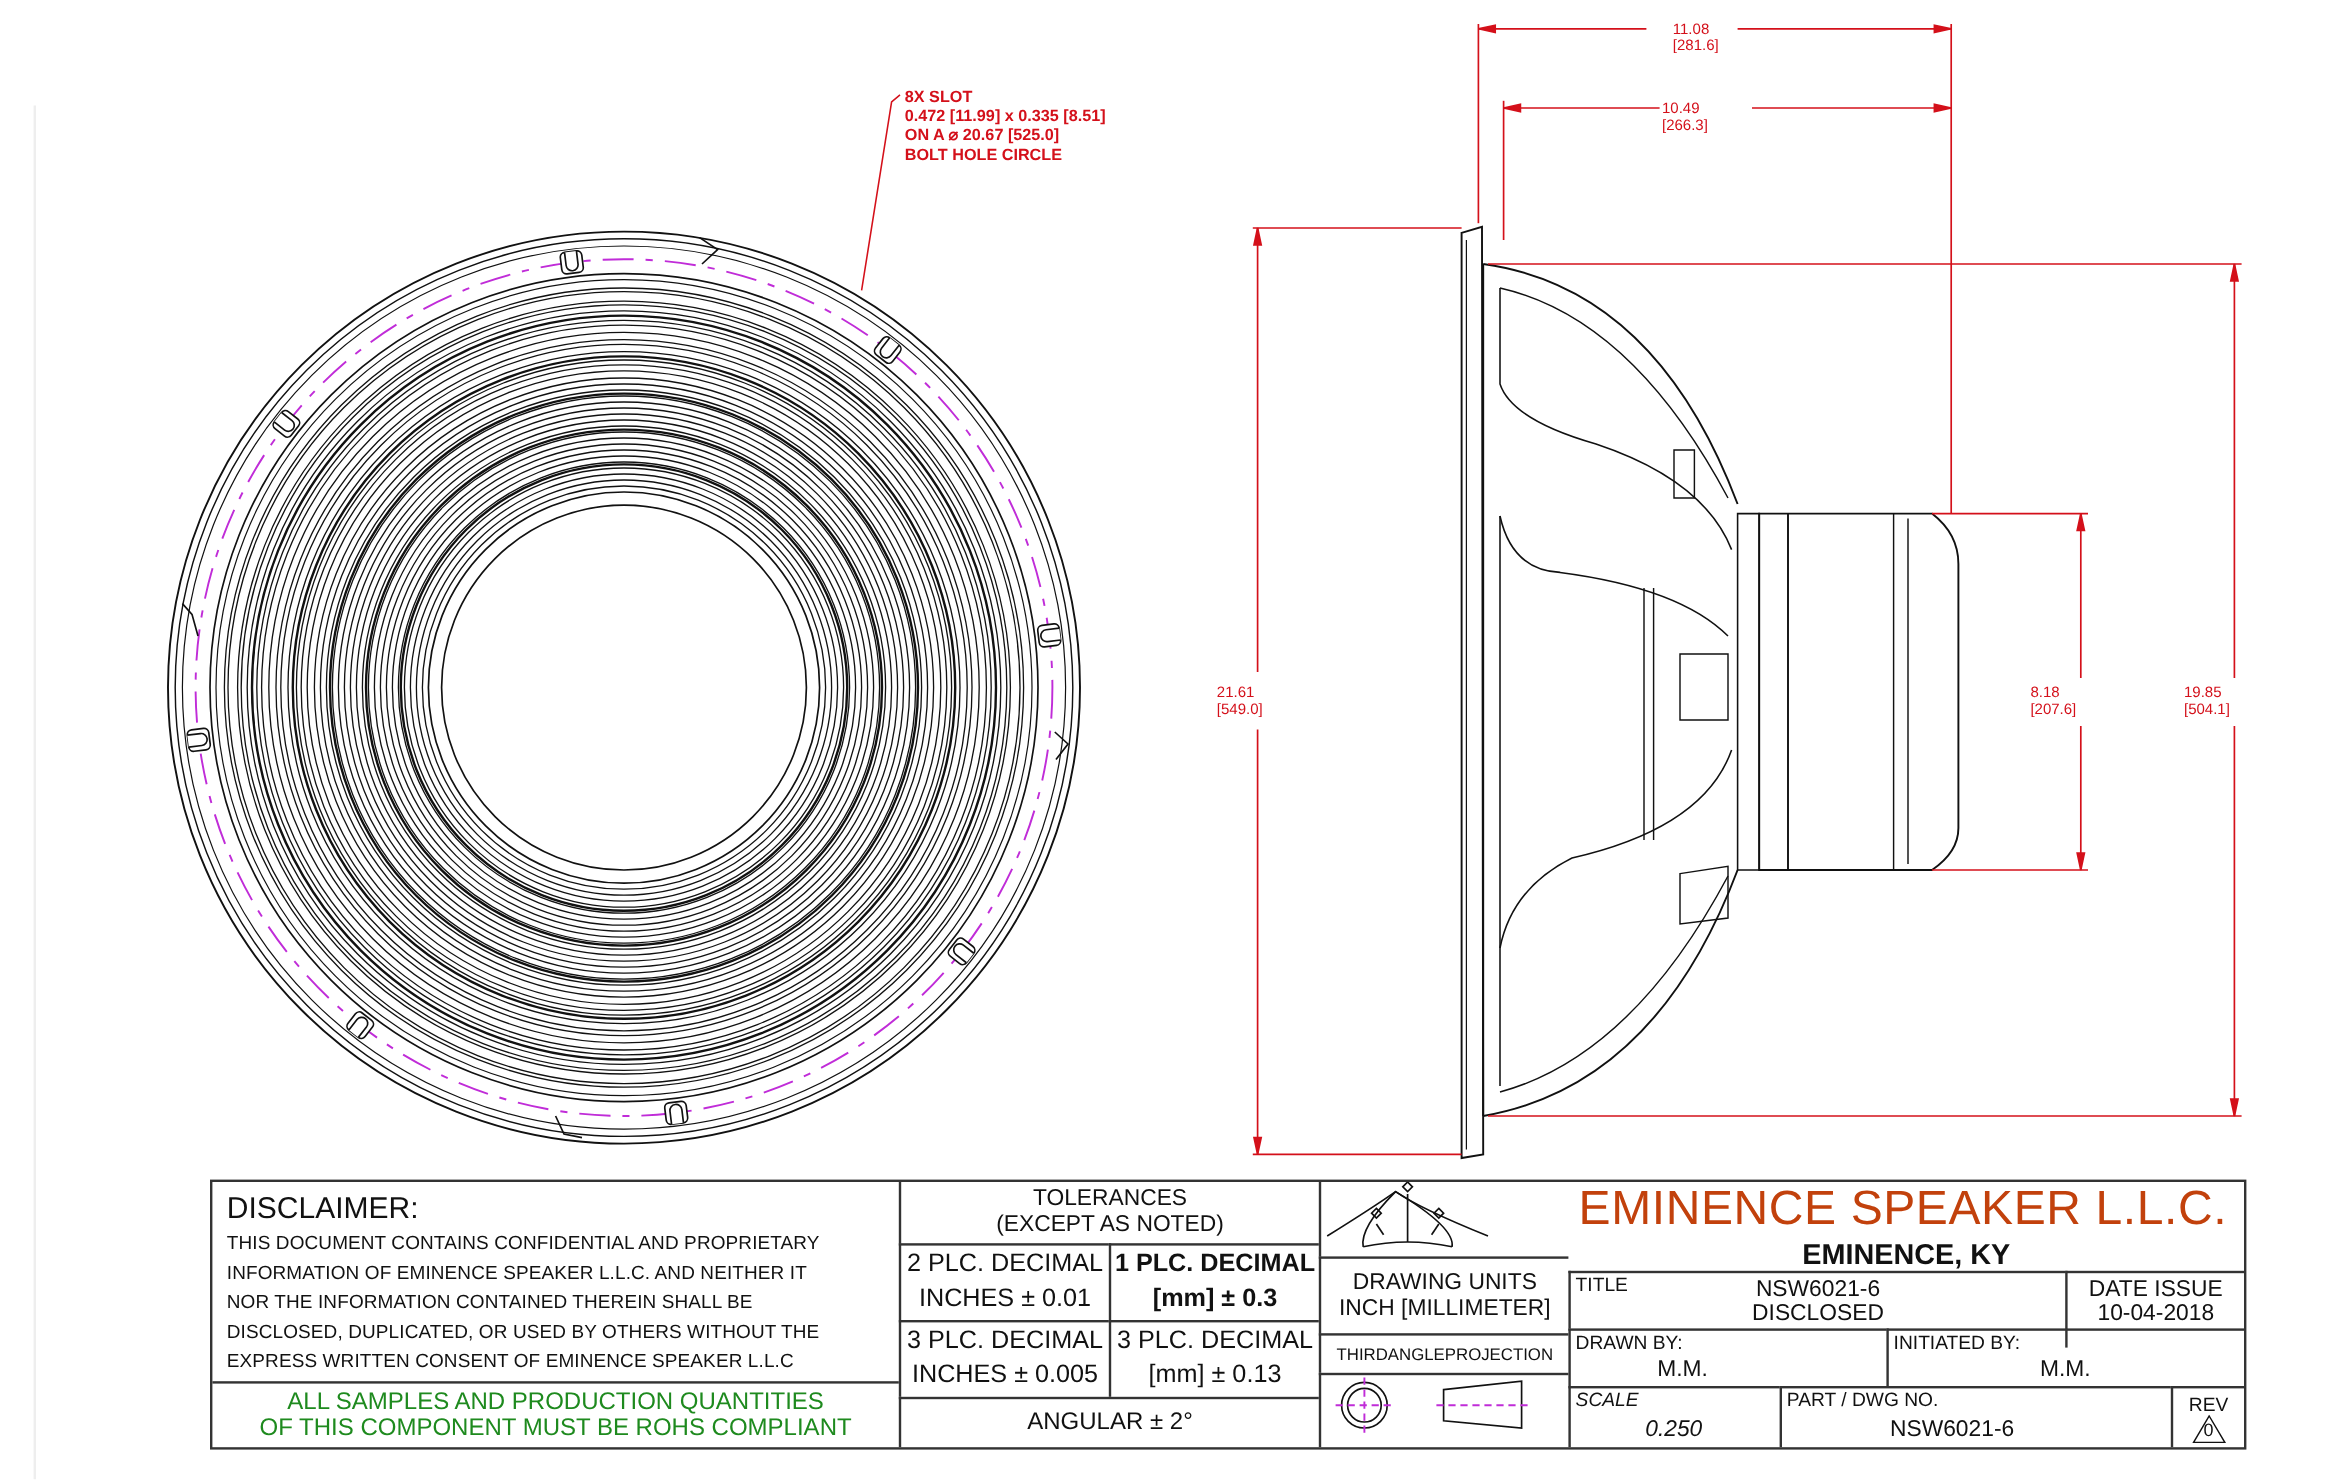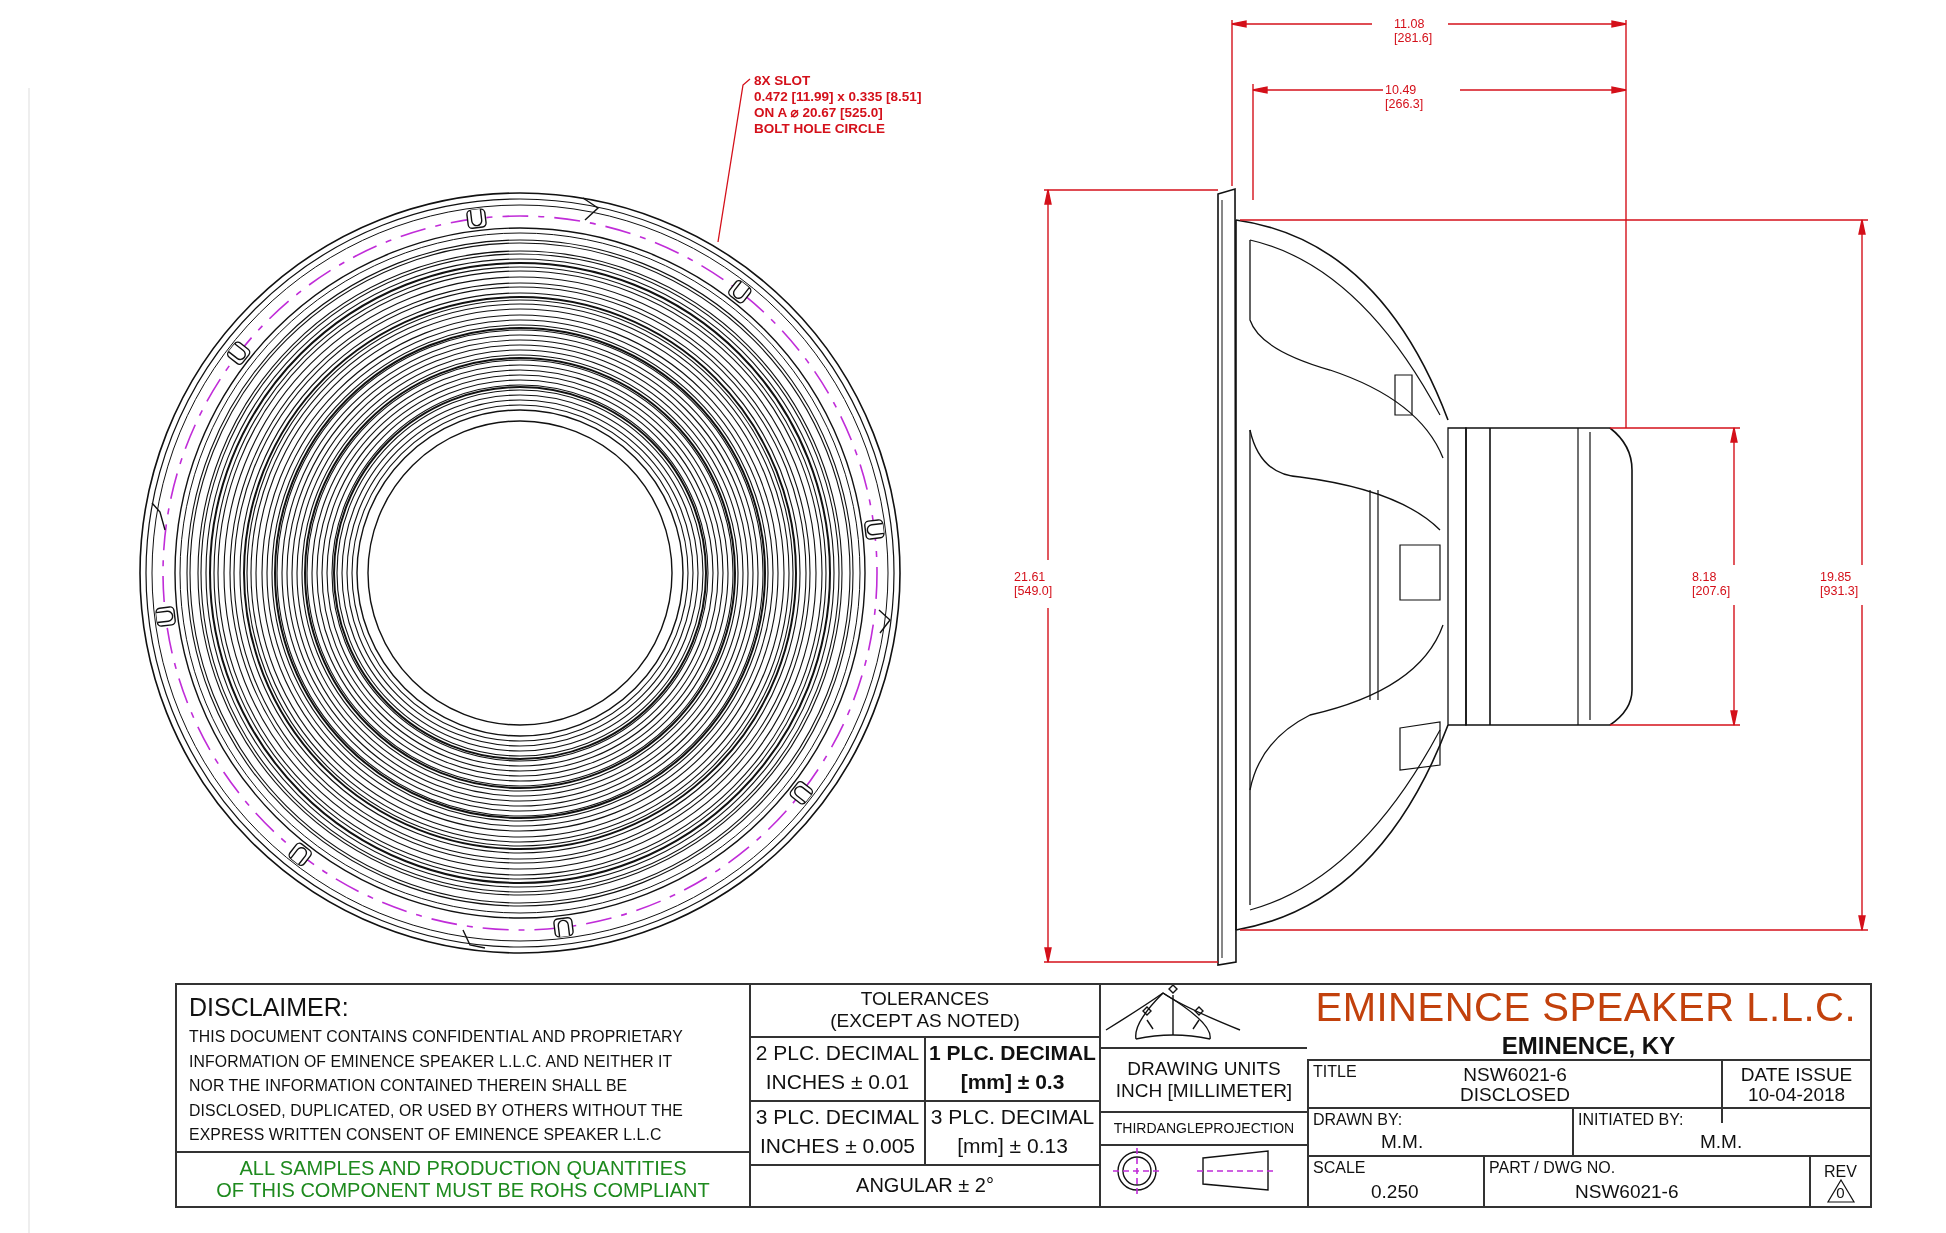--- a/index.html
+++ b/index.html
@@ -220,21 +220,21 @@
 <div class="dimtxt" style="left:1014px; top:570px;">
   <div>21.61</div>
   <div>[549.0]</div>
 </div>
 <div class="dimtxt" style="left:1692px; top:570px;">
   <div>8.18</div>
   <div>[207.6]</div>
 </div>
 <div class="dimtxt" style="left:1820px; top:570px;">
   <div>19.85</div>
-  <div>[931.3]</div>
+  <div>[504.1]</div>
 </div>
 
 <div class="tb">
 
   <div class="cell" style="left:0; top:0; width:572px; height:166px;">
     <div class="disc-title">DISCLAIMER:</div>
     <div class="disc-body">
       <div>THIS DOCUMENT CONTAINS CONFIDENTIAL AND PROPRIETARY</div>
       <div>INFORMATION OF EMINENCE SPEAKER L.L.C. AND NEITHER IT</div>
       <div>NOR THE INFORMATION CONTAINED THEREIN SHALL BE</div>
@@ -326,21 +326,21 @@
 
   <div class="cell bl bt" style="left:1130px; top:122px; width:265px; height:48px;">
     <div class="small-lbl">DRAWN BY:</div>
     <div class="val" style="left:72px; top:22px;">M.M.</div>
   </div>
   <div class="cell bl bt" style="left:1395px; top:122px; width:298px; height:48px;">
     <div class="small-lbl">INITIATED BY:</div>
     <div class="val" style="left:126px; top:22px;">M.M.</div>
   </div>
 
-  <div class="cell bl bt" style="left:1130px; top:170px; width:176px; height:51px;">
+  <div class="cell bl bt" style="left:1130px; top:170px; width:176px; height:51px;font-style:italic;">
     <div class="small-lbl">SCALE</div>
     <div class="val" style="left:62px; top:24px;">0.250</div>
   </div>
   <div class="cell bl bt" style="left:1306px; top:170px; width:326px; height:51px;">
     <div class="small-lbl">PART / DWG NO.</div>
     <div class="val" style="left:90px; top:24px;">NSW6021-6</div>
   </div>
   <div class="cell bl bt" style="left:1632px; top:170px; width:61px; height:51px;">
     <div class="ctr" style="font-size:16px; line-height:18px; padding-top:6px;">REV</div>
     <svg width="30" height="24" style="position:absolute; left:15px; top:22px;">

